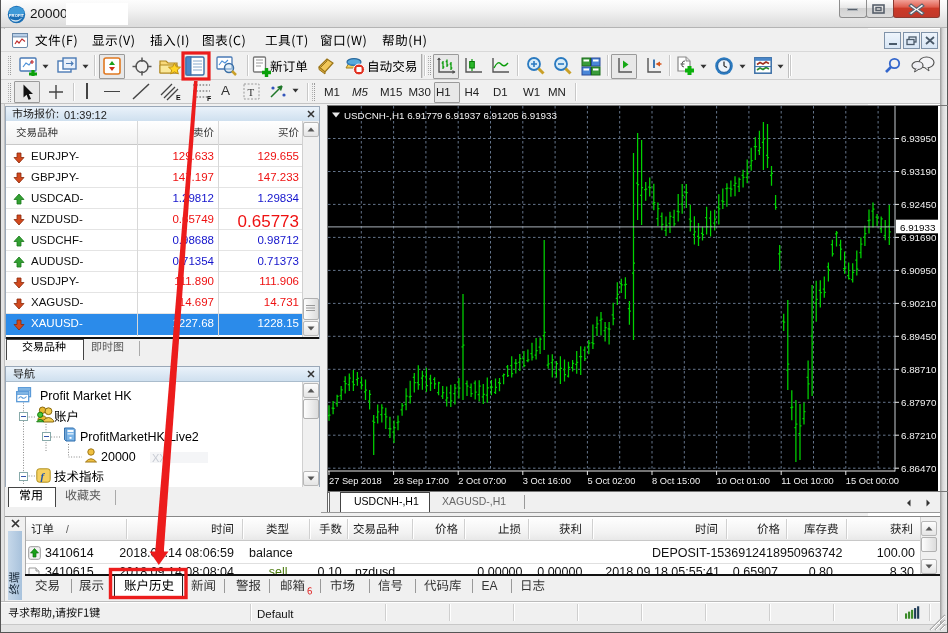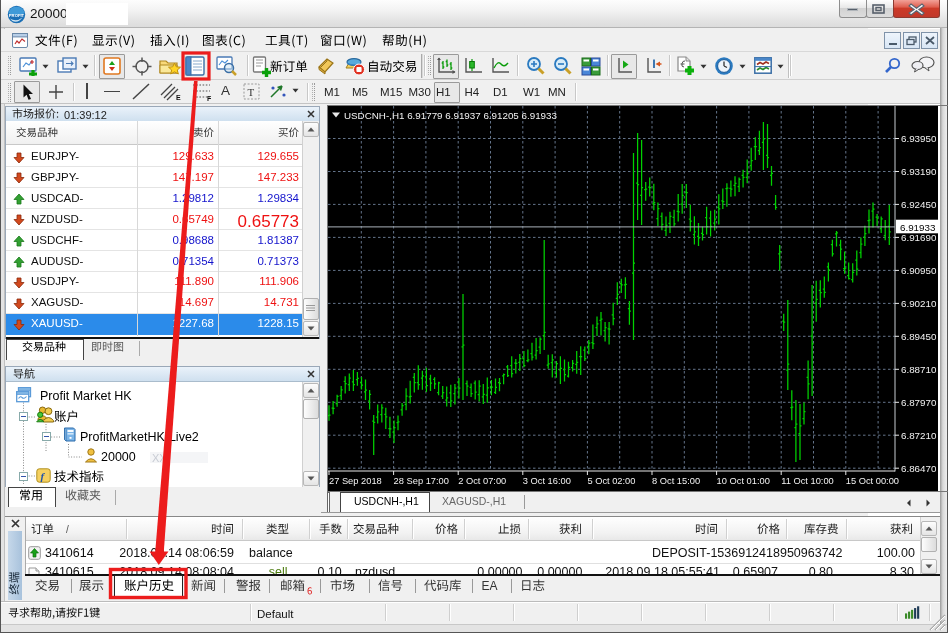--- a/index.html
+++ b/index.html
@@ -419,21 +419,21 @@
       <circle cx="5" cy="5" r="1.6" fill="#3355bb"></circle>
       <circle cx="16" cy="12" r="1.6" fill="#3355bb"></circle>
     </svg>
     <svg style="position:absolute;left:292px;top:88px" width="7" height="5" viewBox="0 0 7 5">
       <path d="M0.5 0.8 L6.5 0.8 L3.5 4.5 Z" fill="#333"></path>
     </svg>
     <div class="vsep" style="left:307px;top:83px;height:18px"></div>
     <div class="grip" style="left:312px;top:83px;height:18px"></div>
     <div style="position:absolute;left:434px;top:81.5px;width:26px;height:21px;background:#e8e8e8;border:1px solid #9a9a9a;border-radius:1px;"></div>
     <div style="position:absolute;left:324.0px;top:86px;font-size:11.5px;color:#222;font-weight:normal;letter-spacing:0;white-space:pre;line-height:1.1;">M1</div>
-    <div style="position:absolute;left:352.0px;top:86px;font-size:11.5px;color:#222;font-weight:normal;letter-spacing:0;white-space:pre;line-height:1.1;">M5</div>
+    <div style="position:absolute;left:352.0px;top:86px;font-size:11.5px;color:#222;font-weight:normal;letter-spacing:0;white-space:pre;line-height:1.1;font-style:italic;">M5</div>
     <div style="position:absolute;left:380.0px;top:86px;font-size:11.5px;color:#222;font-weight:normal;letter-spacing:0;white-space:pre;line-height:1.1;">M15</div>
     <div style="position:absolute;left:408.5px;top:86px;font-size:11.5px;color:#222;font-weight:normal;letter-spacing:0;white-space:pre;line-height:1.1;">M30</div>
     <div style="position:absolute;left:436.0px;top:86px;font-size:11.5px;color:#222;font-weight:normal;letter-spacing:0;white-space:pre;line-height:1.1;">H1</div>
     <div style="position:absolute;left:464.5px;top:86px;font-size:11.5px;color:#222;font-weight:normal;letter-spacing:0;white-space:pre;line-height:1.1;">H4</div>
     <div style="position:absolute;left:493.0px;top:86px;font-size:11.5px;color:#222;font-weight:normal;letter-spacing:0;white-space:pre;line-height:1.1;">D1</div>
     <div style="position:absolute;left:523.0px;top:86px;font-size:11.5px;color:#222;font-weight:normal;letter-spacing:0;white-space:pre;line-height:1.1;">W1</div>
     <div style="position:absolute;left:548.0px;top:86px;font-size:11.5px;color:#222;font-weight:normal;letter-spacing:0;white-space:pre;line-height:1.1;">MN</div>
     <div class="vsep" style="left:575px;top:83px;height:18px"></div>
     <div style="position:absolute;left:5px;top:106px;width:315px;height:255px;background:#fff;border:1px solid #9aa8b8;"></div>
     <div style="position:absolute;left:6px;top:107px;width:313px;height:14.5px;background:linear-gradient(180deg,#eaf2fa,#cfe0ef);border-bottom:1px solid #aabccc;"></div>
@@ -506,21 +506,21 @@
     </svg>
     <div style="position:absolute;left:31px;top:212.7px;font-size:11.5px;color:#111;font-weight:normal;letter-spacing:0;white-space:pre;line-height:1.1;">NZDUSD-</div>
     <div style="position:absolute;left:134px;top:212.7px;width:80px;text-align:right;font-size:11.5px;color:#ee1111;font-weight:normal;letter-spacing:0;white-space:pre;line-height:1.1;">0.65749</div>
     <div style="position:absolute;left:219px;top:212.7px;width:80px;text-align:right;font-size:17px;color:#ee1111;font-weight:normal;letter-spacing:0;white-space:pre;line-height:1.1;">0.65773</div>
     <div style="position:absolute;left:6px;top:250.0px;width:301px;height:1px;background:#e4e4e4;"></div>
     <svg style="position:absolute;left:13px;top:235.1px" width="12" height="12" viewBox="0 0 12 12">
       <path d="M6 1 L11 6.5 L8 6.5 L8 11 L4 11 L4 6.5 L1 6.5 Z" fill="#33a033" stroke="#1a7a1a" stroke-width="0.8"></path>
     </svg>
     <div style="position:absolute;left:31px;top:233.6px;font-size:11.5px;color:#111;font-weight:normal;letter-spacing:0;white-space:pre;line-height:1.1;">USDCHF-</div>
     <div style="position:absolute;left:134px;top:233.6px;width:80px;text-align:right;font-size:11.5px;color:#1414cc;font-weight:normal;letter-spacing:0;white-space:pre;line-height:1.1;">0.98688</div>
-    <div style="position:absolute;left:219px;top:233.6px;width:80px;text-align:right;font-size:11.5px;color:#1414cc;font-weight:normal;letter-spacing:0;white-space:pre;line-height:1.1;">1.81387</div>
+    <div style="position:absolute;left:219px;top:233.6px;width:80px;text-align:right;font-size:11.5px;color:#1414cc;font-weight:normal;letter-spacing:0;white-space:pre;line-height:1.1;">0.98712</div>
     <div style="position:absolute;left:6px;top:270.9px;width:301px;height:1px;background:#e4e4e4;"></div>
     <svg style="position:absolute;left:13px;top:256.0px" width="12" height="12" viewBox="0 0 12 12">
       <path d="M6 1 L11 6.5 L8 6.5 L8 11 L4 11 L4 6.5 L1 6.5 Z" fill="#33a033" stroke="#1a7a1a" stroke-width="0.8"></path>
     </svg>
     <div style="position:absolute;left:31px;top:254.5px;font-size:11.5px;color:#111;font-weight:normal;letter-spacing:0;white-space:pre;line-height:1.1;">AUDUSD-</div>
     <div style="position:absolute;left:134px;top:254.5px;width:80px;text-align:right;font-size:11.5px;color:#1414cc;font-weight:normal;letter-spacing:0;white-space:pre;line-height:1.1;">0.71354</div>
     <div style="position:absolute;left:219px;top:254.5px;width:80px;text-align:right;font-size:11.5px;color:#1414cc;font-weight:normal;letter-spacing:0;white-space:pre;line-height:1.1;">0.71373</div>
     <div style="position:absolute;left:6px;top:291.79999999999995px;width:301px;height:1px;background:#e4e4e4;"></div>
     <svg style="position:absolute;left:13px;top:276.9px" width="12" height="12" viewBox="0 0 12 12">
       <path d="M6 11 L1 5.5 L4 5.5 L4 1 L8 1 L8 5.5 L11 5.5 Z" fill="#d2491e" stroke="#8a2a0a" stroke-width="0.8"></path>

